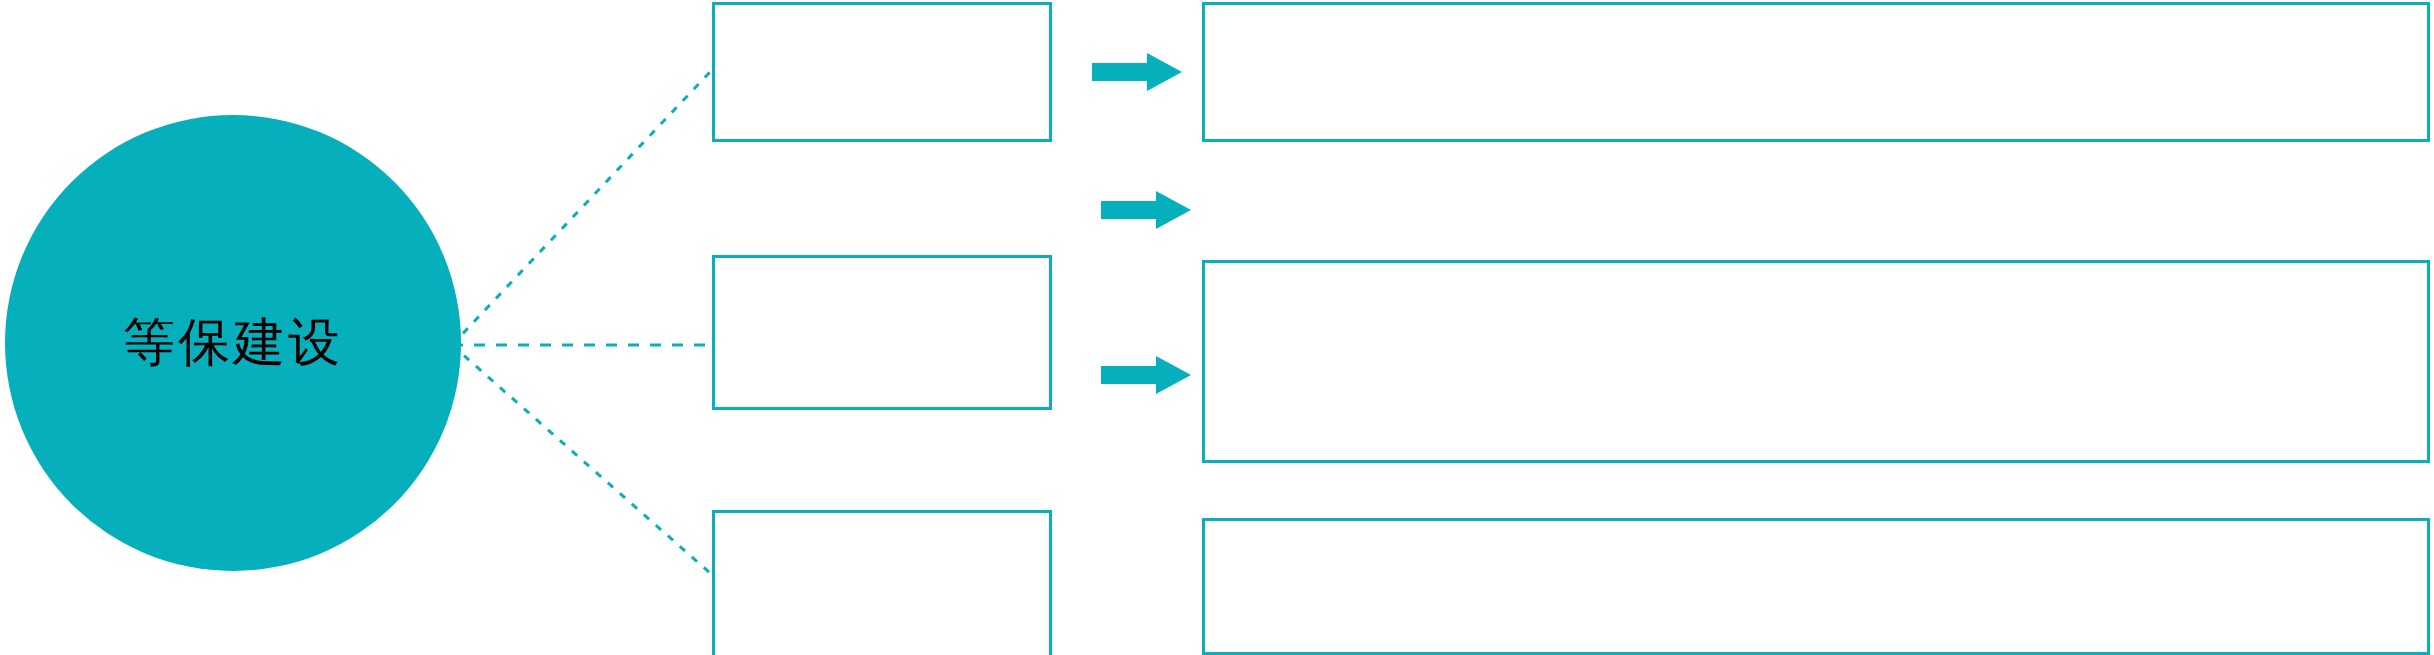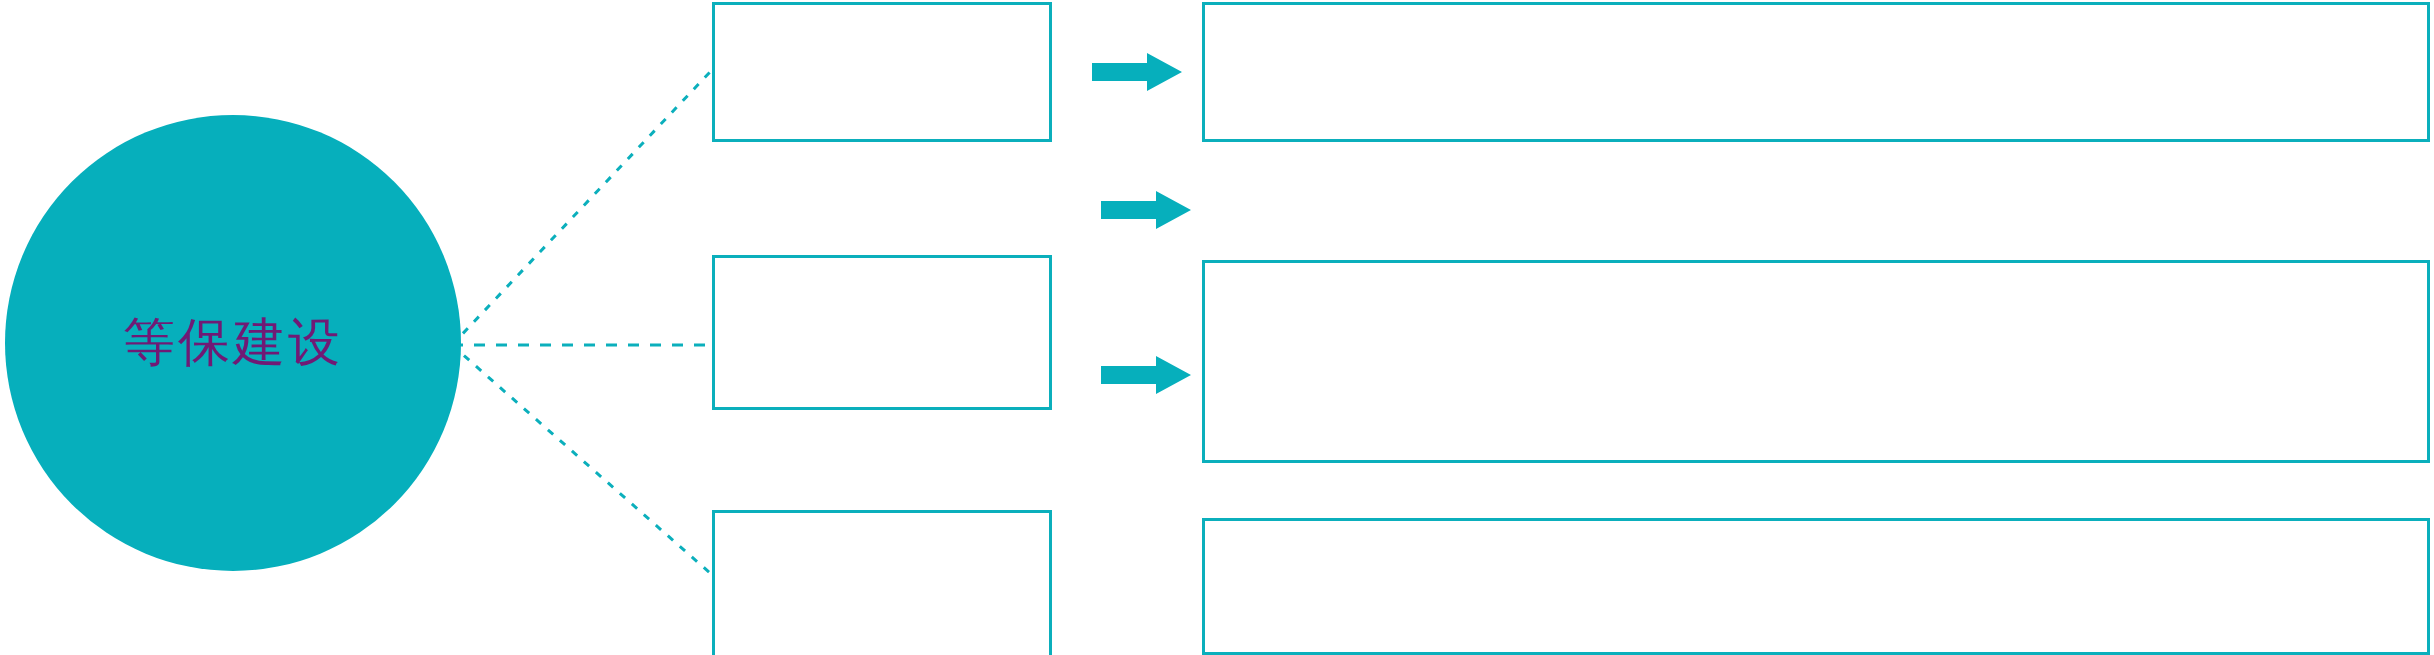--- a/index.html
+++ b/index.html
@@ -29,21 +29,21 @@
     height: 456px;
     border-radius: 50%;
     background: #06AFBC;
     display: flex;
     flex-direction: column;
     align-items: center;
     justify-content: center;
     box-sizing: border-box;
   }
   .hub-line {
-    color: #701a75;
+    color: #000000;
     font-size: 52px;
     line-height: 1.30;
     letter-spacing: 3px;
     font-weight: 400;
     text-align: left;
     white-space: nowrap;
     font-family: "Liberation Sans", "DejaVu Sans", sans-serif;
   }
 
   

